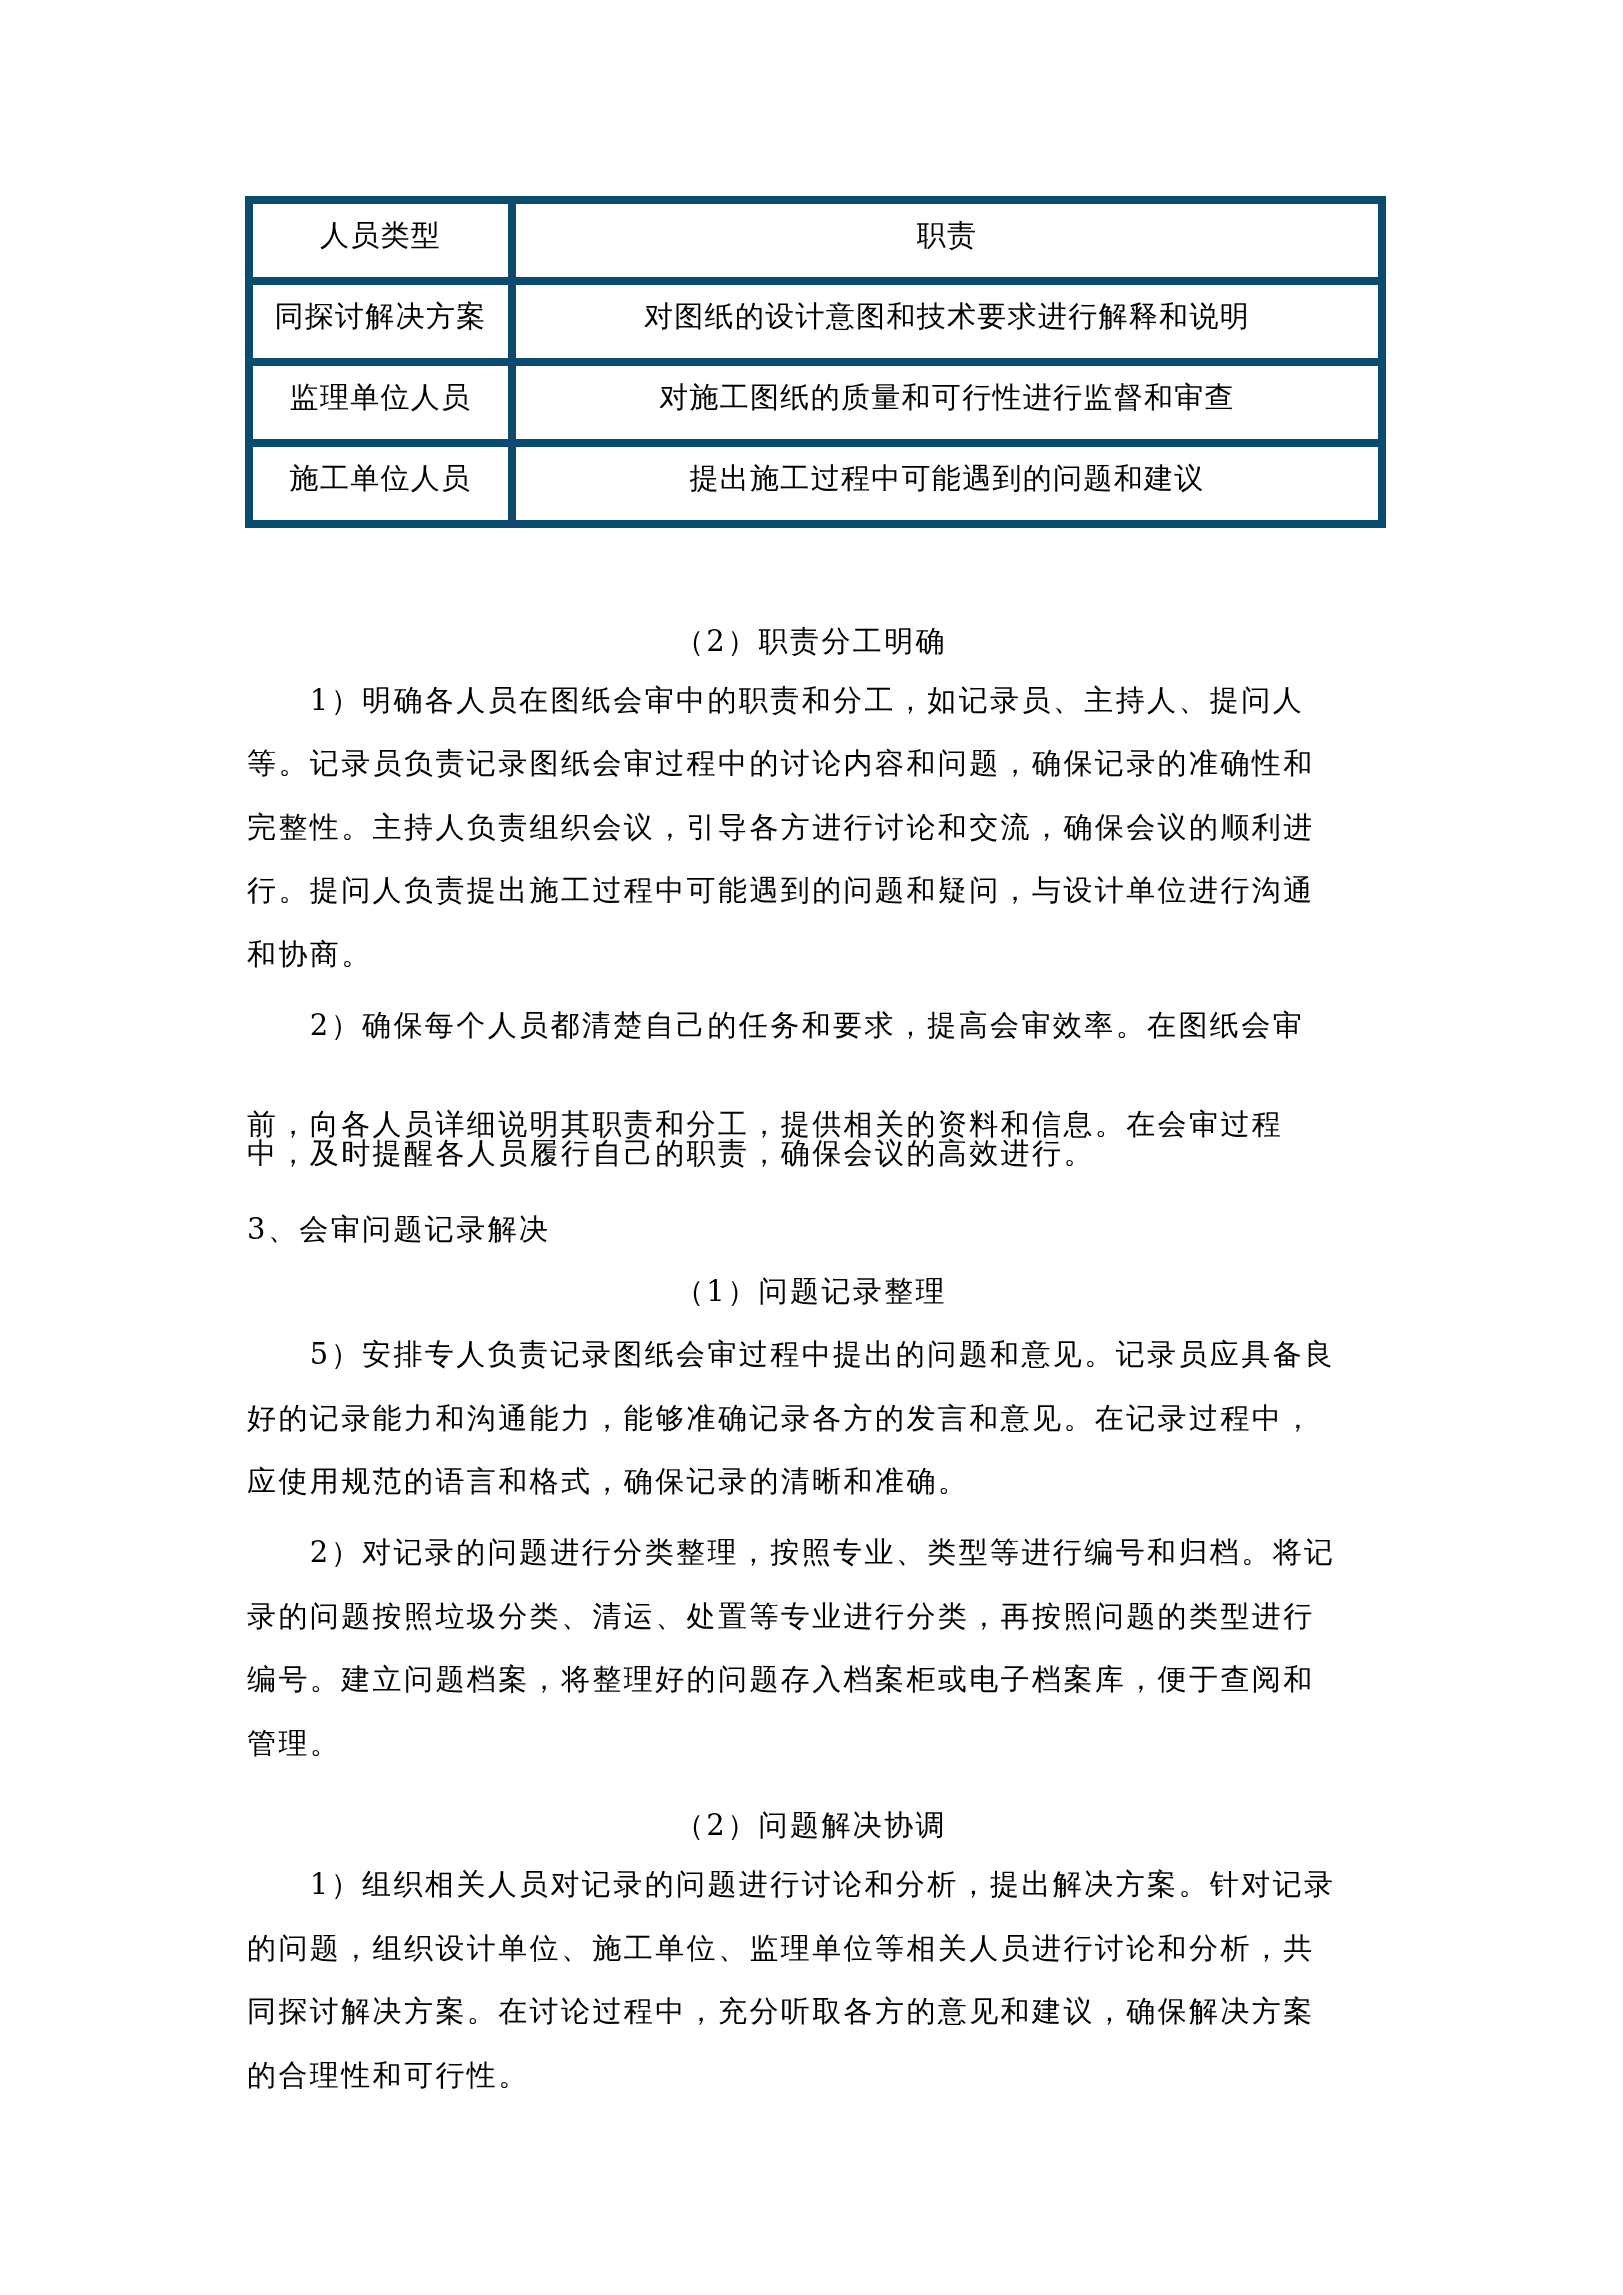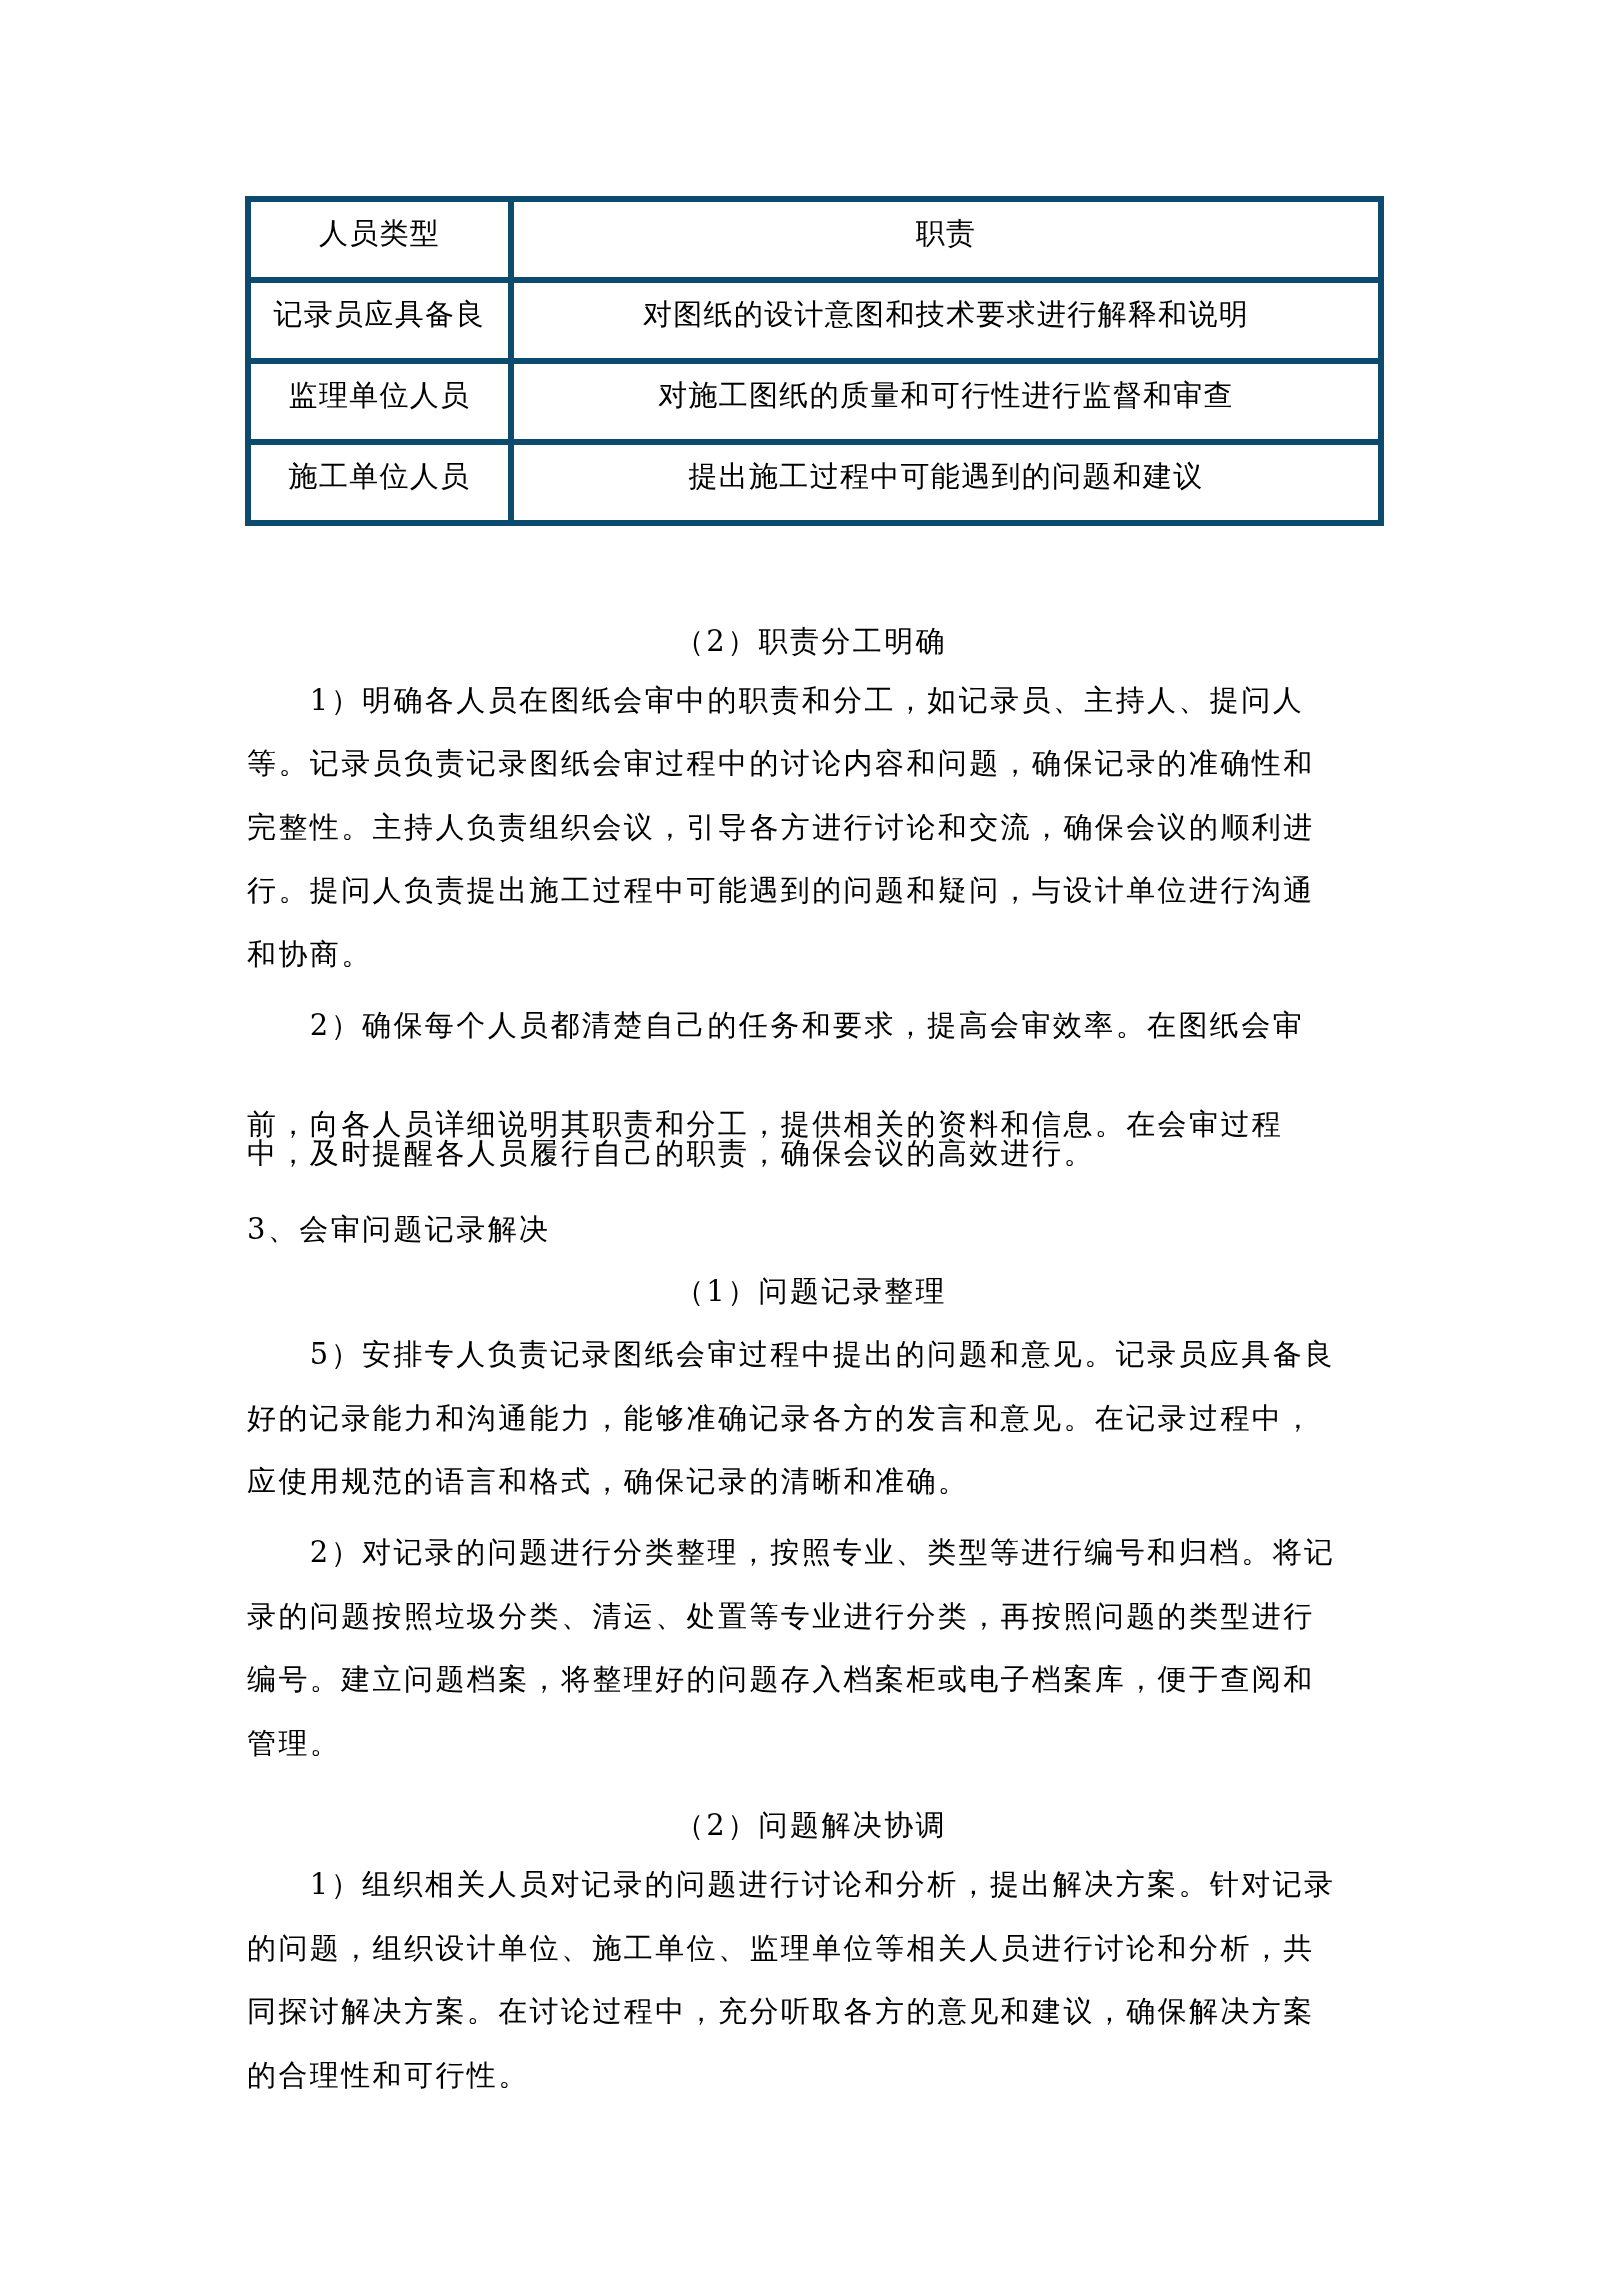--- a/index.html
+++ b/index.html
@@ -9,21 +9,21 @@
     color: #000000;
   }
   .page { position: absolute; left: 0; top: 0; width: 1623px; height: 2295px; }
 
   
   .duty-table {
     position: absolute; left: 245px; top: 196px;
     width: 1133px; border-collapse: collapse; table-layout: fixed;
   }
   .duty-table td {
-    border: 6px solid #0c4a6e; height: 77px; padding: 0;
+    border: 8px solid #0c4a6e; height: 77px; padding: 0;
     font-size: 29px; text-align: center; vertical-align: top;
     padding-top: 13px; box-sizing: border-box; letter-spacing: 1.3px;
     line-height: 37px;
   }
   .duty-table col.c1 { width: 263px; }
   .duty-table col.c2 { width: 870px; }
   .duty-table tr { height: 81px; }
 
   
   .line {
@@ -43,21 +43,21 @@
     <colgroup>
         <col class="c1">
         <col class="c2">
       </colgroup>
     <tbody>
         <tr>
       <td>人员类型</td>
       <td>职责</td>
     </tr>
     <tr>
-      <td>记录员应具备良</td>
+      <td>同探讨解决方案</td>
       <td>对图纸的设计意图和技术要求进行解释和说明</td>
     </tr>
     <tr>
       <td>监理单位人员</td>
       <td>对施工图纸的质量和可行性进行监督和审查</td>
     </tr>
     <tr>
       <td>施工单位人员</td>
       <td>提出施工过程中可能遇到的问题和建议</td>
     </tr>

